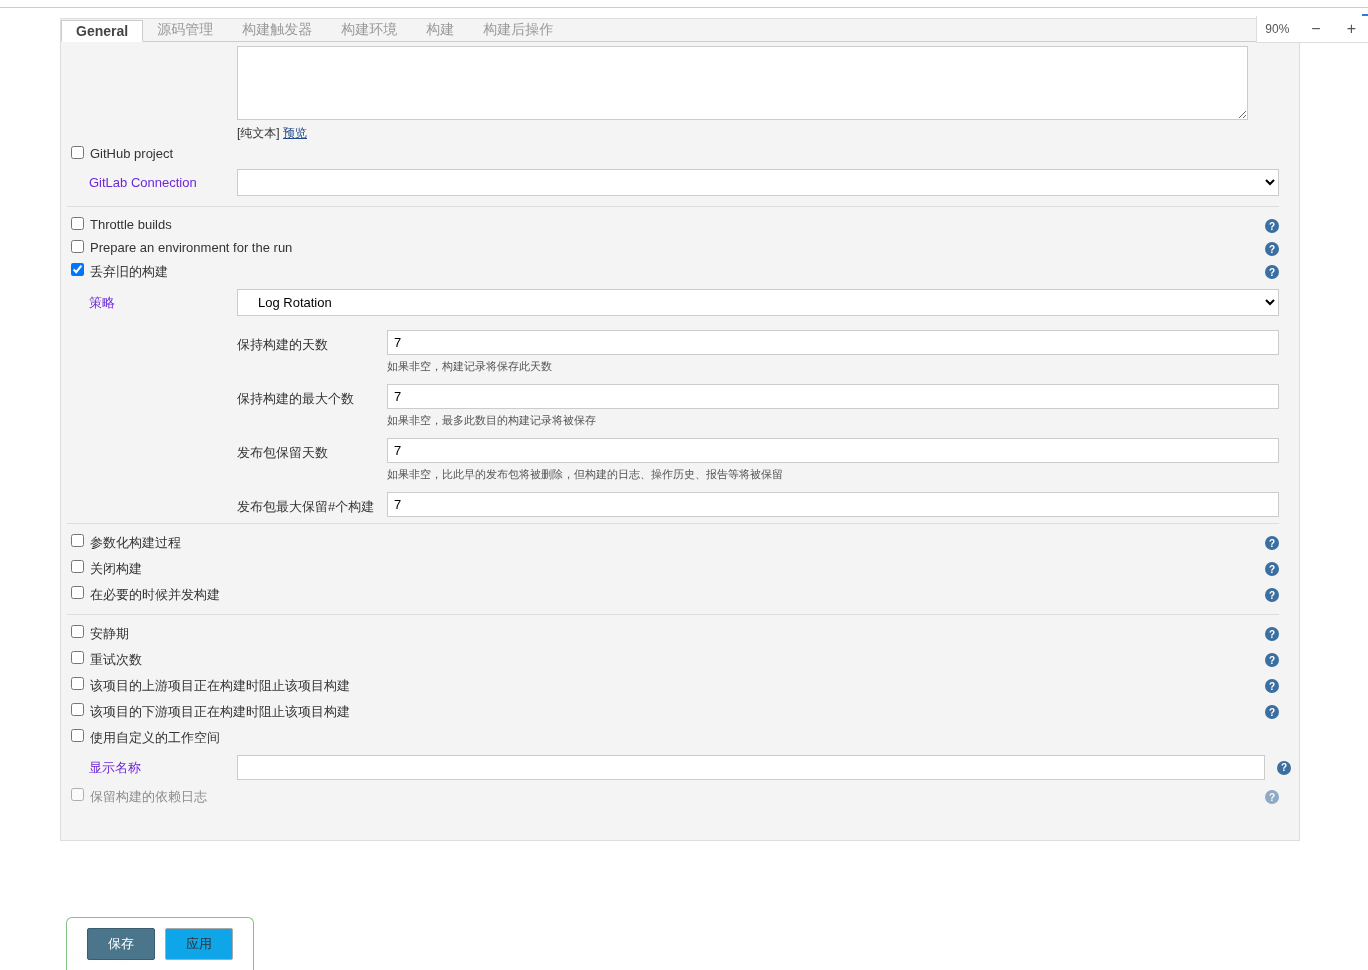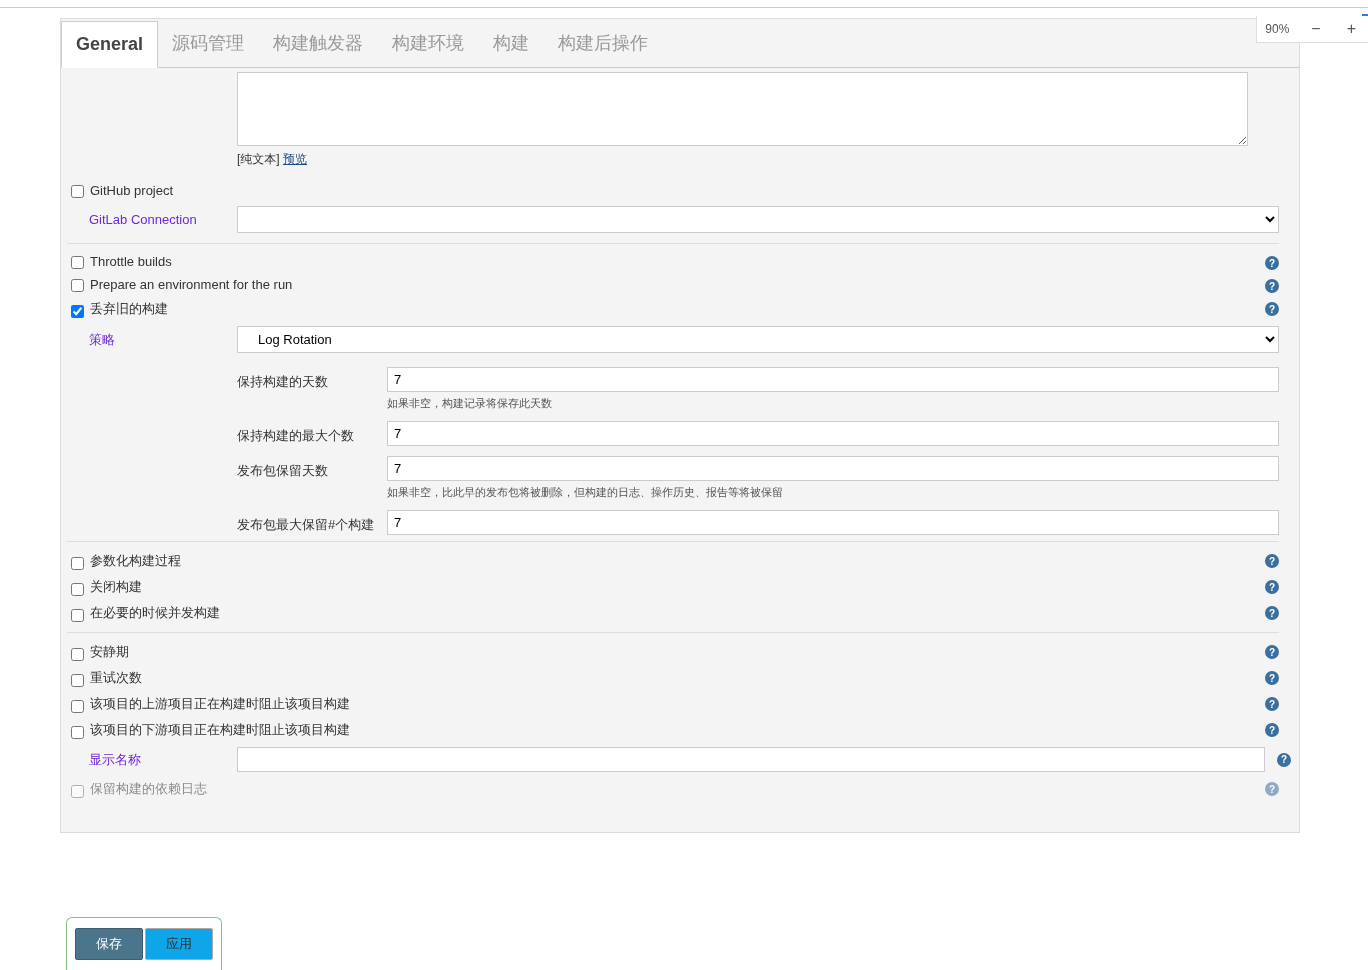--- a/index.html
+++ b/index.html
@@ -49,43 +49,43 @@
   margin: 0 68px 0 60px;
 }
 .tabs {
   display: flex;
   align-items: flex-end;
   background: #f4f4f4;
   border: 1px solid #ddd;
   border-bottom: 1px solid #ccc;
 }
 .tab {
-  padding: 12px 14px;
+  padding: 2px 14px;
   color: #999;
-  font-size: 18px;
+  font-size: 14px;
   cursor: pointer;
   border-right: 1px solid transparent;
 }
 .tab.active {
   background: #fff;
   color: #444;
   font-weight: bold;
   border: 1px solid #ccc;
   border-bottom: 1px solid #fff;
   margin-bottom: -1px;
 }
 .content {
   background: #f4f4f4;
   padding: 4px 20px 30px 6px;
   border: 1px solid #ddd;
   border-top: none;
 }
 .desc-area {
   margin-left: 170px;
-  margin-bottom: 11px;
+  margin-bottom: 0;
 }
 textarea {
   width: 1011px;
   height: 74px;
   resize: both;
   border: 1px solid #ccc;
   background: #fff;
   font-family: inherit;
   font-size: 13px;
   padding: 3px;
@@ -95,21 +95,21 @@
   color: #333;
   margin-top: 2px;
 }
 .desc-under a {
   color: #204a87;
   text-decoration: underline;
   cursor: pointer;
 }
 .row {
   display: flex;
-  align-items: flex-end;
+  align-items: flex-start;
   padding: 4px 0 4px 4px;
   position: relative;
 }
 .row input[type="checkbox"] {
   margin-right: 6px;
 }
 .row-label {
   color: #333;
 }
 .help-icon {
@@ -190,22 +190,22 @@
   margin: 6px 0;
 }
 .row.disabled {
   opacity: 0.55;
 }
 .bottom-bar {
   position: fixed;
   bottom: 0;
   left: 66px;
   display: flex;
-  gap: 2px;
-  padding: 10px 8px;
+  gap: 10px;
+  padding: 10px 20px;
   background: rgba(255,255,255,0.95);
   border: 1px solid #86c186;
   border-bottom: none;
   border-radius: 6px 6px 0 0;
   z-index: 500;
 }
 .btn {
   padding: 6px 20px;
   border: 1px solid #aaa;
   background: #0ea5e9;
@@ -317,20 +317,21 @@
       <div class="sub-row">
         <div class="sub-label">保持构建的天数</div>
         <div class="sub-input"><input type="text" value="7" style=""></div>
       </div>
       <div class="sub-hint">如果非空，构建记录将保存此天数</div>
 
       <div class="sub-row">
         <div class="sub-label">保持构建的最大个数</div>
         <div class="sub-input"><input type="text" value="7" style=""></div>
       </div>
+      <div class="sub-hint">如果非空，最多此数目的构建记录将被保存</div>
 
       <div class="sub-row">
         <div class="sub-label">发布包保留天数</div>
         <div class="sub-input"><input type="text" value="7" style=""></div>
       </div>
       <div class="sub-hint">如果非空，比此早的发布包将被删除，但构建的日志、操作历史、报告等将被保留</div>
 
       <div class="sub-row">
         <div class="sub-label">发布包最大保留#个构建</div>
         <div class="sub-input"><input type="text" value="7" style=""></div>
@@ -376,20 +377,24 @@
       <span class="row-label">该项目的上游项目正在构建时阻止该项目构建</span>
       <span class="help-icon">?</span>
     </div>
 
     <div class="row">
       <input type="checkbox" style="">
       <span class="row-label">该项目的下游项目正在构建时阻止该项目构建</span>
       <span class="help-icon">?</span>
     </div>
 
+    <div class="row">
+      <input type="checkbox" style="">
+      <span class="row-label">使用自定义的工作空间</span>
+    </div>
 
     <div class="field-row">
       <div class="field-label">显示名称</div>
       <div class="field-input">
         <input type="text" value="" style="">
       </div>
       <span class="help-icon" style="position:relative;right:-12px;top:0;">?</span>
     </div>
 
     <div class="row disabled">

